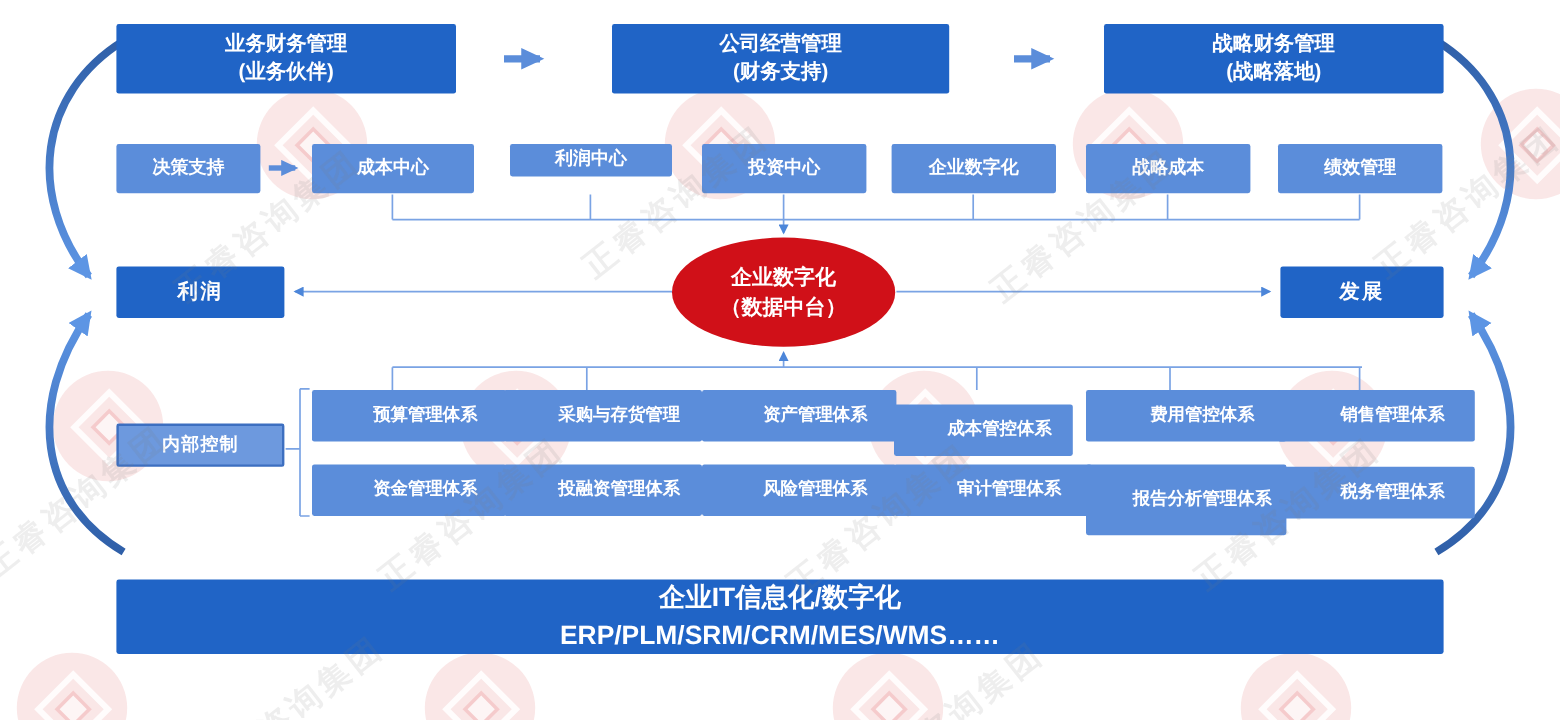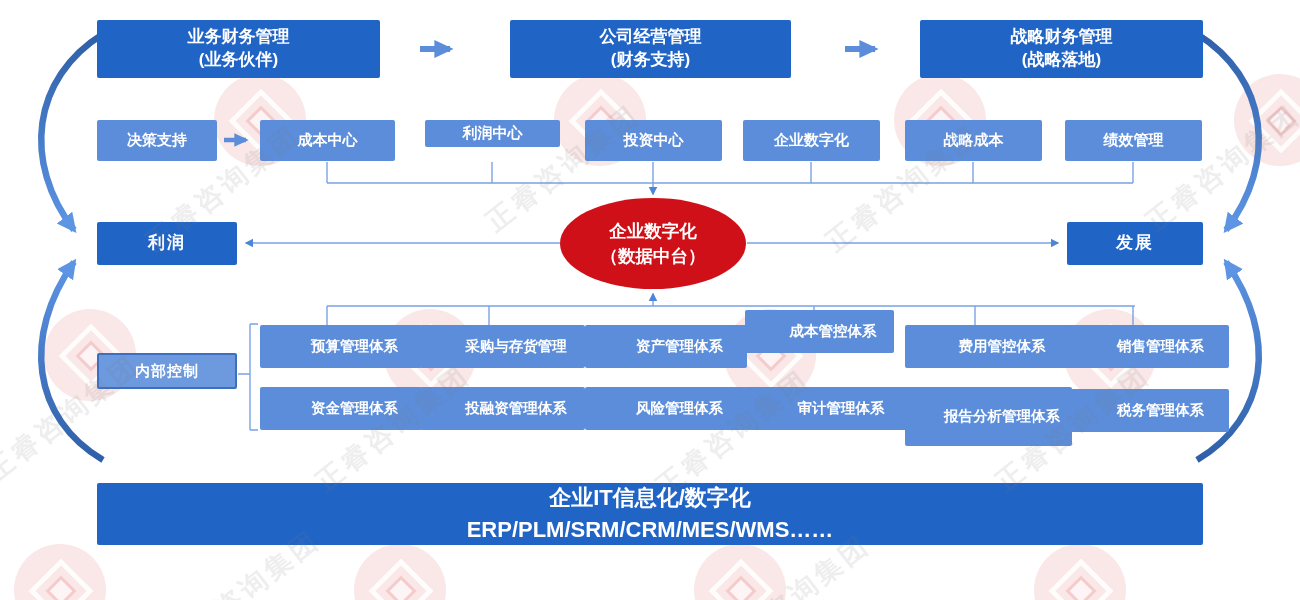--- a/index.html
+++ b/index.html
@@ -168,21 +168,21 @@
 
   <div class="box light sys-box" style="left:260px;top:325px;width:135px;height:43px">
     <span>预算管理体系</span>
   </div>
   <div class="box light sys-box" style="left:420px;top:325px;width:138px;height:43px">
     <span>采购与存货管理</span>
   </div>
   <div class="box light sys-box" style="left:585px;top:325px;width:135px;height:43px">
     <span>资产管理体系</span>
   </div>
-  <div class="box light sys-box" style="left:745px;top:310px;width:122px;height:43px">
+  <div class="box light sys-box" style="left:745px;top:337px;width:122px;height:43px">
     <span>成本管控体系</span>
   </div>
   <div class="box light sys-box" style="left:905px;top:325px;width:140px;height:43px">
     <span>费用管控体系</span>
   </div>
   <div class="box light sys-box" style="left:1065px;top:325px;width:137px;height:43px">
     <span>销售管理体系</span>
   </div>
 
   <div class="box light sys-box" style="left:260px;top:387px;width:135px;height:43px">

